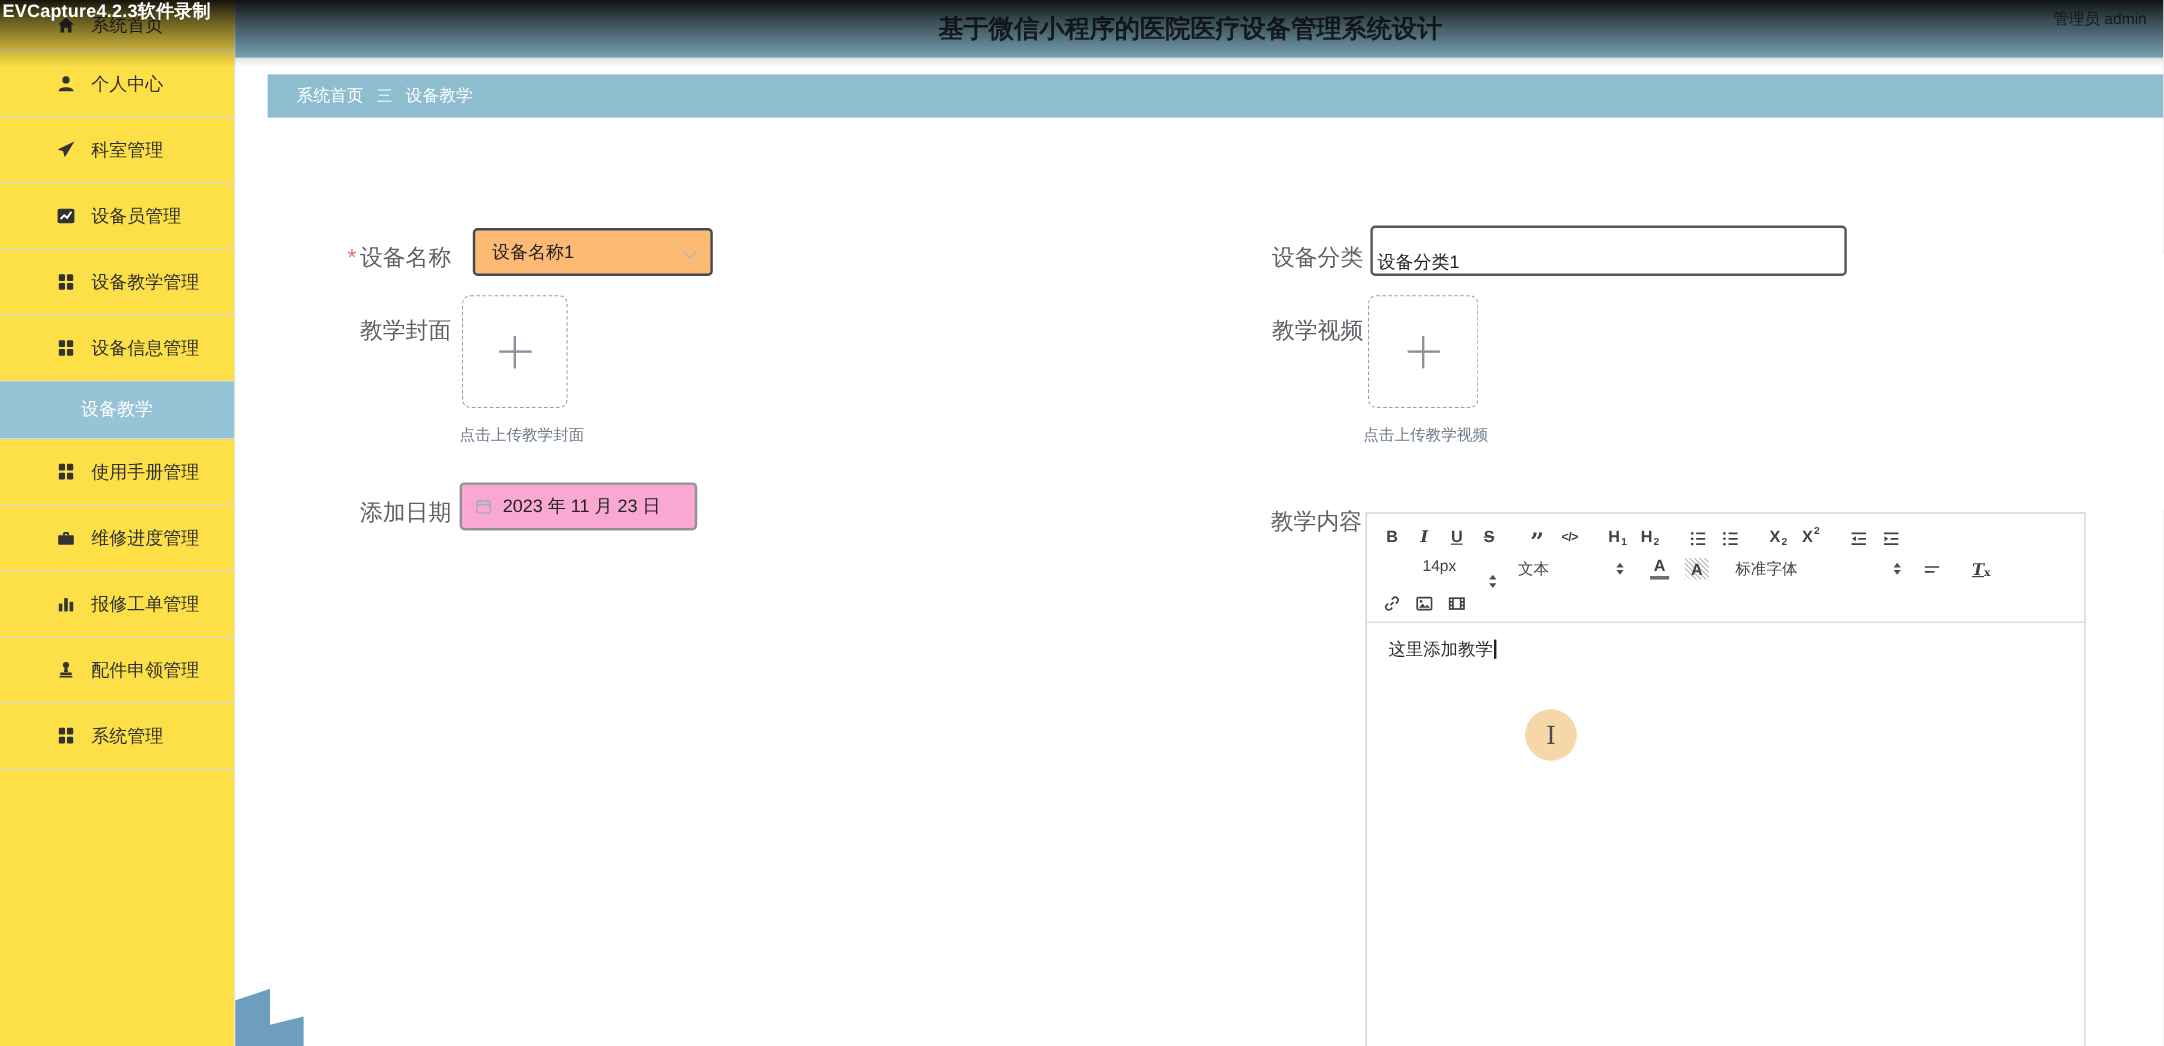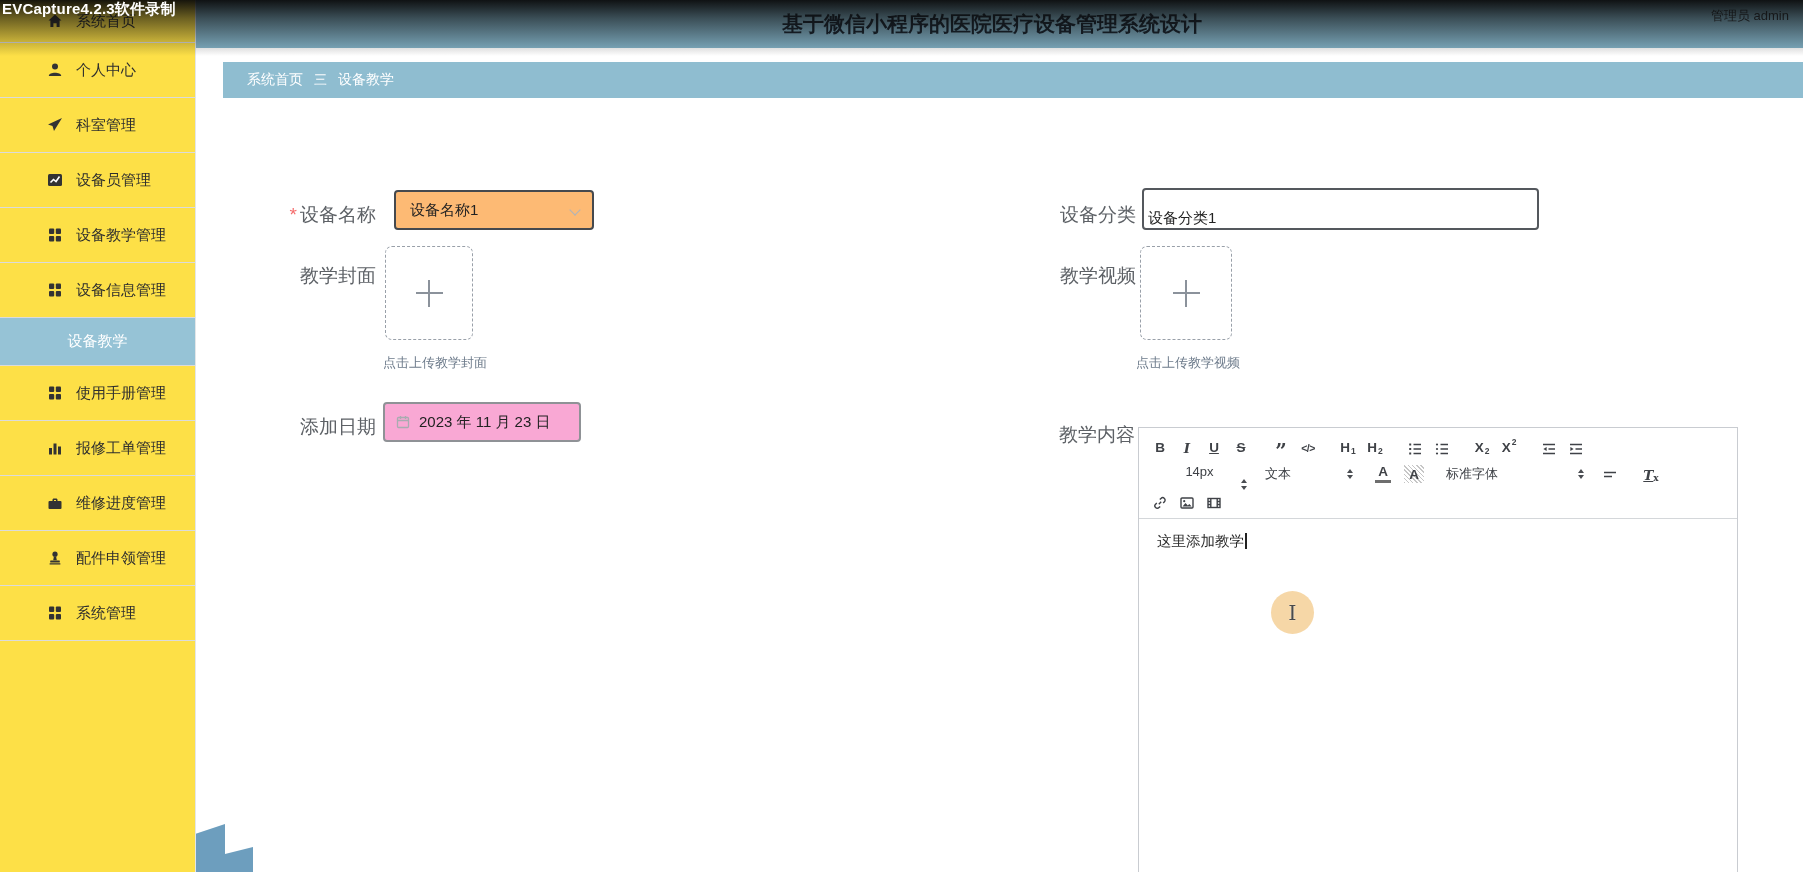--- a/index.html
+++ b/index.html
@@ -174,32 +174,32 @@
       <svg class="si" viewBox="0 0 16 16">
           <rect x="2" y="1.5" width="5.2" height="5.6" rx="1"></rect>
           <rect x="8.8" y="1.5" width="5.2" height="5.6" rx="1"></rect>
           <rect x="2" y="8.9" width="5.2" height="5.6" rx="1"></rect>
           <rect x="8.8" y="8.9" width="5.2" height="5.6" rx="1"></rect>
         </svg>
       <span>使用手册管理</span>
     </div>
     <div class="side-item">
       <svg class="si" viewBox="0 0 16 16">
+          <path d="M5.5 6 V4.8 c0-.8.6-1.4 1.4-1.4 h2.2 c.8 0 1.4.6 1.4 1.4 V6 h-1.5 V4.9 h-2 V6 Z"></path>
+          <rect x="1.5" y="6" width="13" height="8" rx="1"></rect>
+        </svg>
+      <span>维修进度管理</span>
+    </div>
+    <div class="side-item">
+      <svg class="si" viewBox="0 0 16 16">
           <rect x="2" y="8" width="3" height="6.5"></rect>
           <rect x="6.5" y="3.5" width="3" height="11"></rect>
           <rect x="11" y="6.5" width="3" height="8"></rect>
         </svg>
       <span>报修工单管理</span>
-    </div>
-    <div class="side-item">
-      <svg class="si" viewBox="0 0 16 16">
-          <path d="M5.5 6 V4.8 c0-.8.6-1.4 1.4-1.4 h2.2 c.8 0 1.4.6 1.4 1.4 V6 h-1.5 V4.9 h-2 V6 Z"></path>
-          <rect x="1.5" y="6" width="13" height="8" rx="1"></rect>
-        </svg>
-      <span>维修进度管理</span>
     </div>
     <div class="side-item">
       <svg class="si" viewBox="0 0 16 16">
           <circle cx="8" cy="4.2" r="2.6"></circle>
           <path d="M6.9 6.6 h2.2 l.7 3.6 H6.2 Z"></path>
           <rect x="3.2" y="10.4" width="9.6" height="2.2" rx=".5"></rect>
           <rect x="2.6" y="13.2" width="10.8" height="1.4" rx=".4"></rect>
         </svg>
       <span>配件申领管理</span>
     </div>

